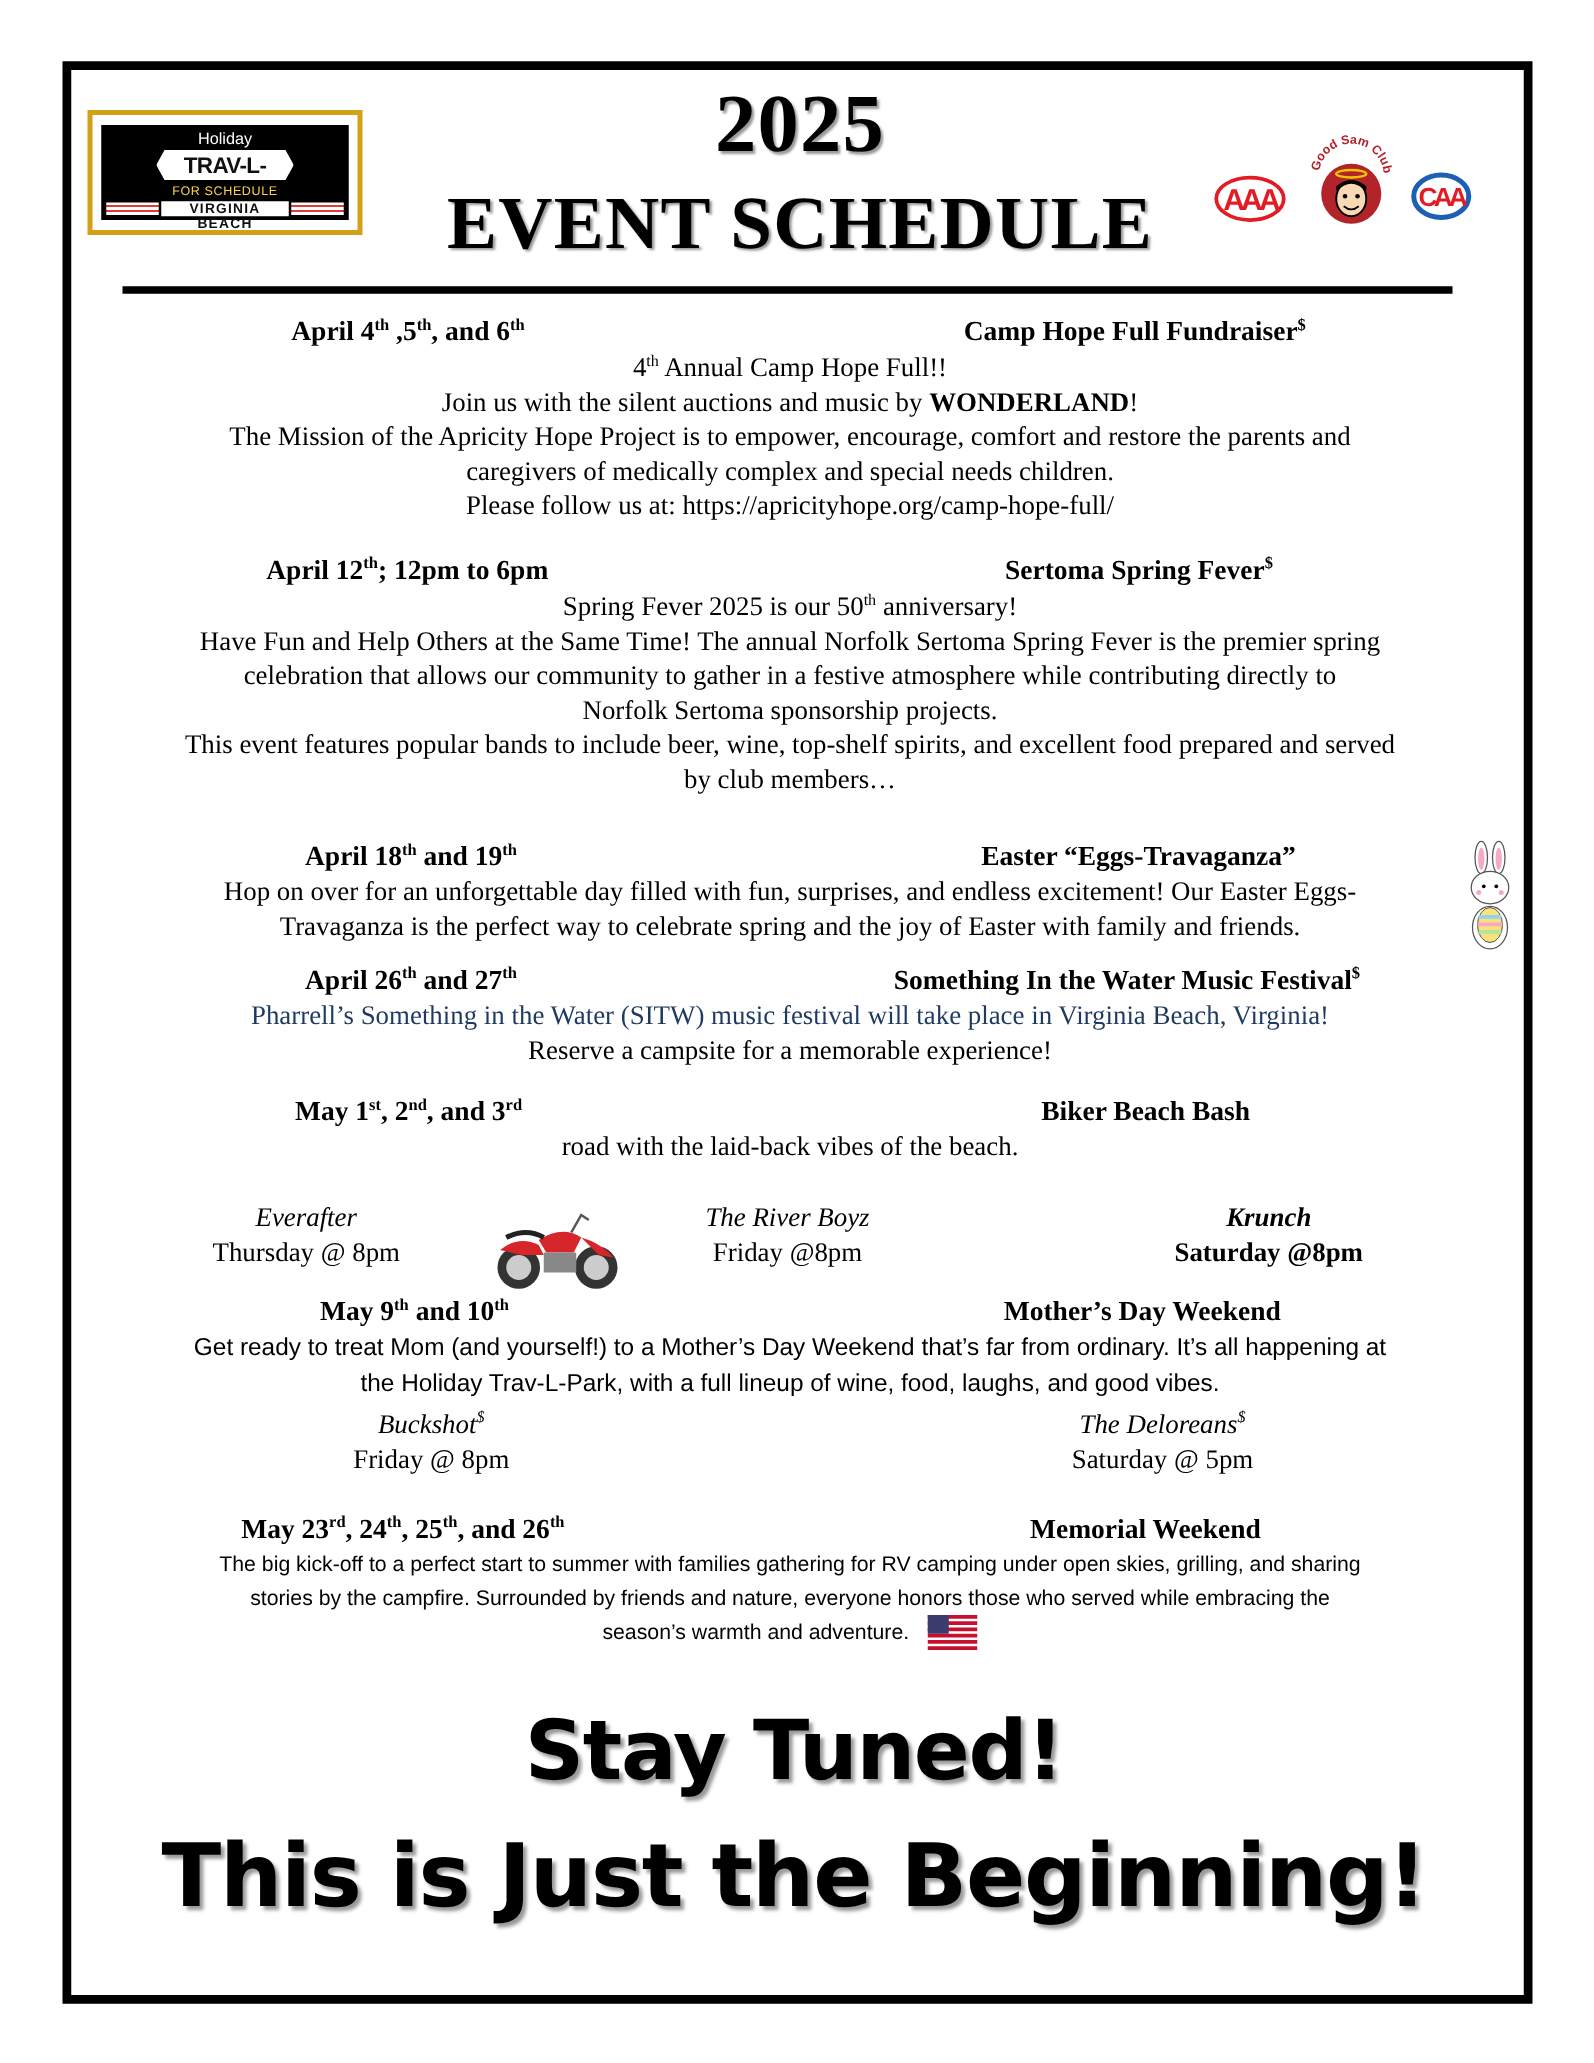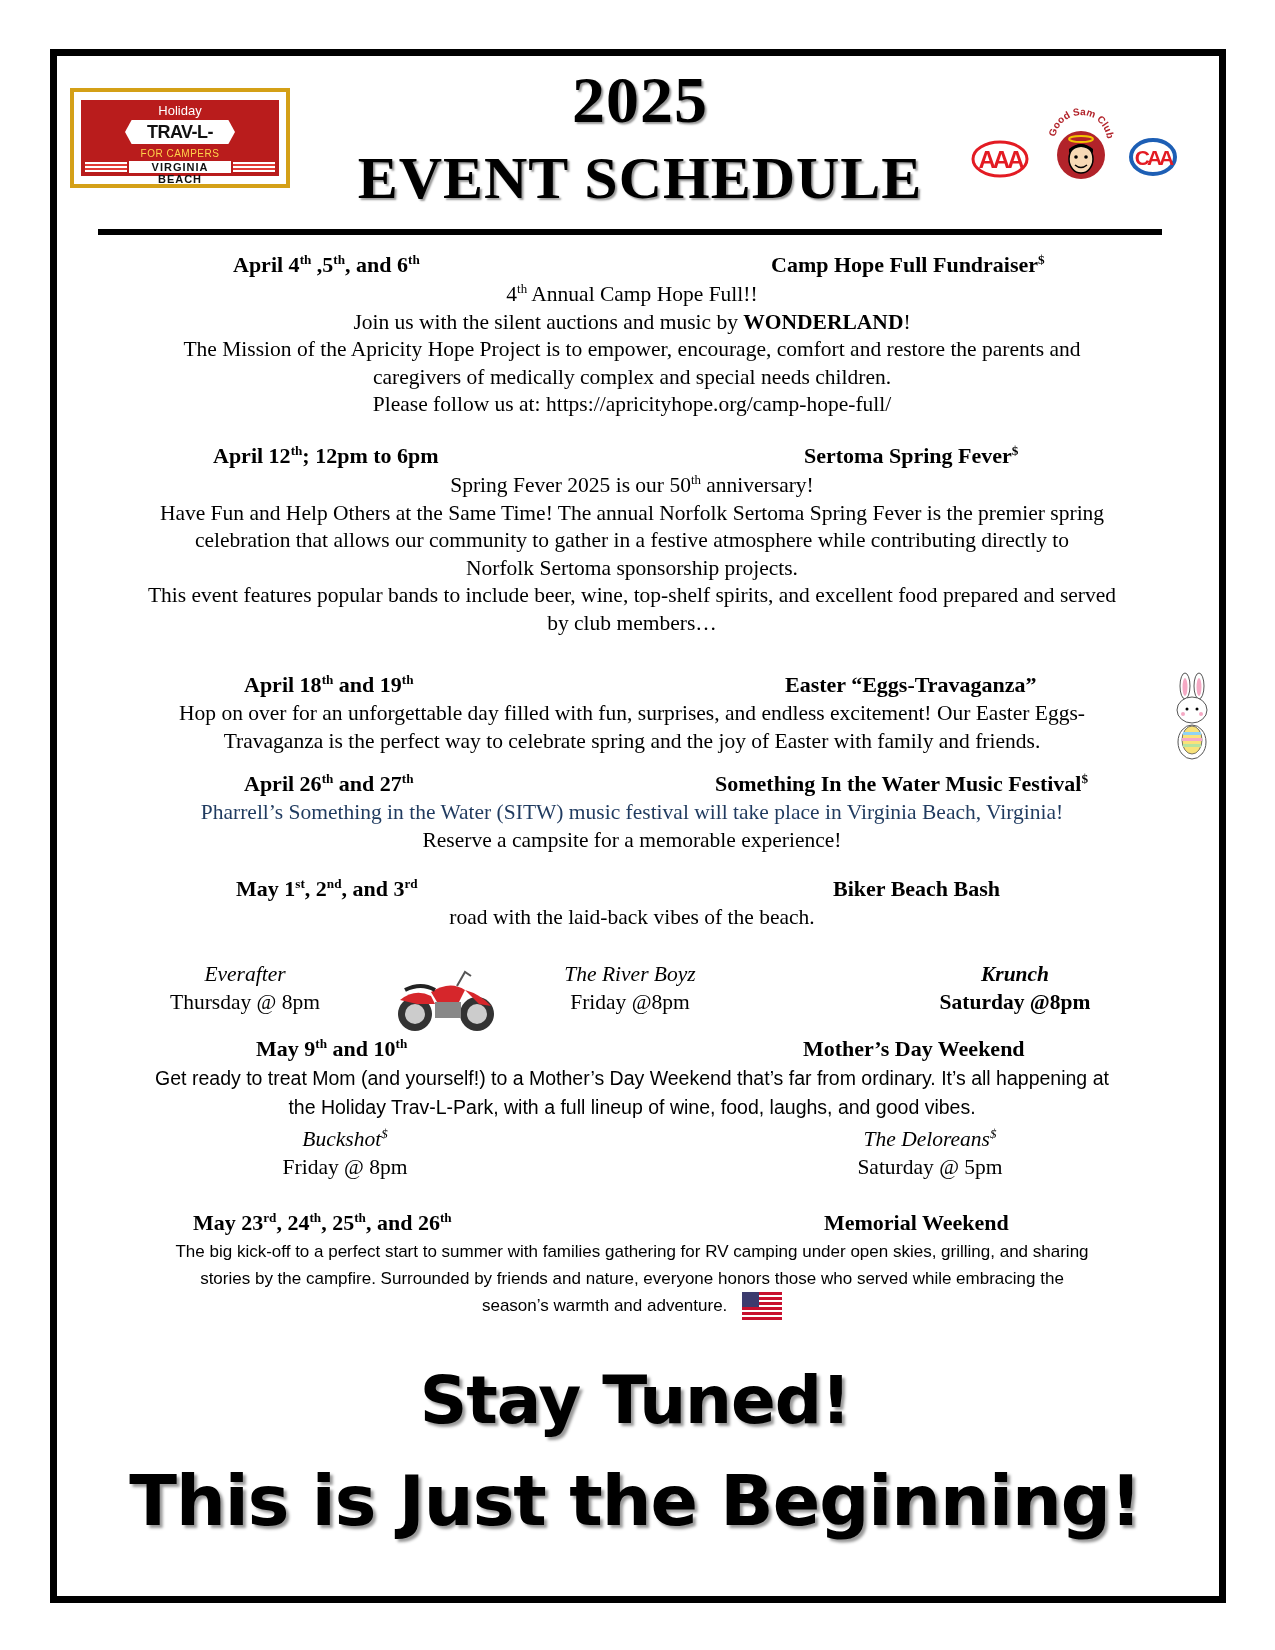--- a/index.html
+++ b/index.html
@@ -1,21 +1,21 @@
 <!DOCTYPE html>
 <html><head>
 <meta charset="utf-8">
 <style>
   html, body { margin:0; padding:0; background:#fff; }
   body { width:1275px; height:1650px; position:relative; overflow:hidden; font-family:"Liberation Serif", serif; color:#000; }
   .frame { position:absolute; left:50px; top:49px; width:1162px; height:1540px; border:7px solid #000; box-sizing:content-box; }
   .abs { position:absolute; }
   
   .logo { left:70px; top:88px; width:220px; height:100px; border:4px solid #d4a017; box-sizing:border-box; background:#fff; }
-  .logo-inner { position:absolute; left:7px; top:8px; right:7px; bottom:8px; background:#b91c1c; }
+  .logo-inner { position:absolute; left:7px; top:8px; right:7px; bottom:8px; background:#000000; }
   .logo-holiday { position:absolute; top:3px; width:100%; text-align:center; color:#fff; font-family:"Liberation Sans", sans-serif; font-size:13px; }
   .logo-trav { position:absolute; top:20px; left:44px; right:44px; height:24px; background:#fff; clip-path:polygon(6% 0,94% 0,100% 50%,94% 100%,6% 100%,0 50%); text-align:center; font-family:"Liberation Sans", sans-serif; font-weight:bold; font-size:18px; line-height:24px; color:#111; letter-spacing:-0.5px; }
   .logo-for { position:absolute; top:48px; width:100%; text-align:center; color:#ffd24a; font-family:"Liberation Sans", sans-serif; font-size:10px; letter-spacing:0.5px; }
   .logo-vb { position:absolute; top:61px; left:48px; right:48px; height:12px; background:#fff; text-align:center; font-family:"Liberation Sans", sans-serif; font-size:11px; font-weight:bold; line-height:12px; letter-spacing:1px; color:#111; }
   .logo-stripes { position:absolute; top:62px; height:10px; width:42px; background:repeating-linear-gradient(#fff 0 2px, #e23a35 2px 4px); }
   
   .title { left:300px; width:680px; text-align:center; font-family:Liberation Serif, serif; font-weight:bold; color:#000; text-shadow:2px 2px 2px #999; letter-spacing:1px; }
   .t1 { top:60px; font-size:66px; line-height:80px; }
   .t2 { top:138px; font-size:60px; line-height:80px; transform:scaleX(1.0); }
   .rule { left:98px; top:229px; width:1064px; height:6px; background:#000; }
@@ -38,21 +38,21 @@
 </style>
 </head>
 <body>
 
 <div class="frame"></div>
 
 <div class="abs logo">
   <div class="logo-inner">
     <div class="logo-holiday">Holiday</div>
     <div class="logo-trav">TRAV-L-PARK</div>
-    <div class="logo-for">FOR CAMPERS</div>
+    <div class="logo-for">FOR SCHEDULE</div>
     <div class="logo-stripes" style="left:4px;"></div>
     <div class="logo-stripes" style="right:4px;"></div>
     <div class="logo-vb">VIRGINIA BEACH</div>
   </div>
 </div>
 
 <div class="abs title t1">2025</div>
 <div class="abs title t2">EVENT SCHEDULE</div>
 
 <svg class="abs aaa" viewBox="0 0 60 42">

